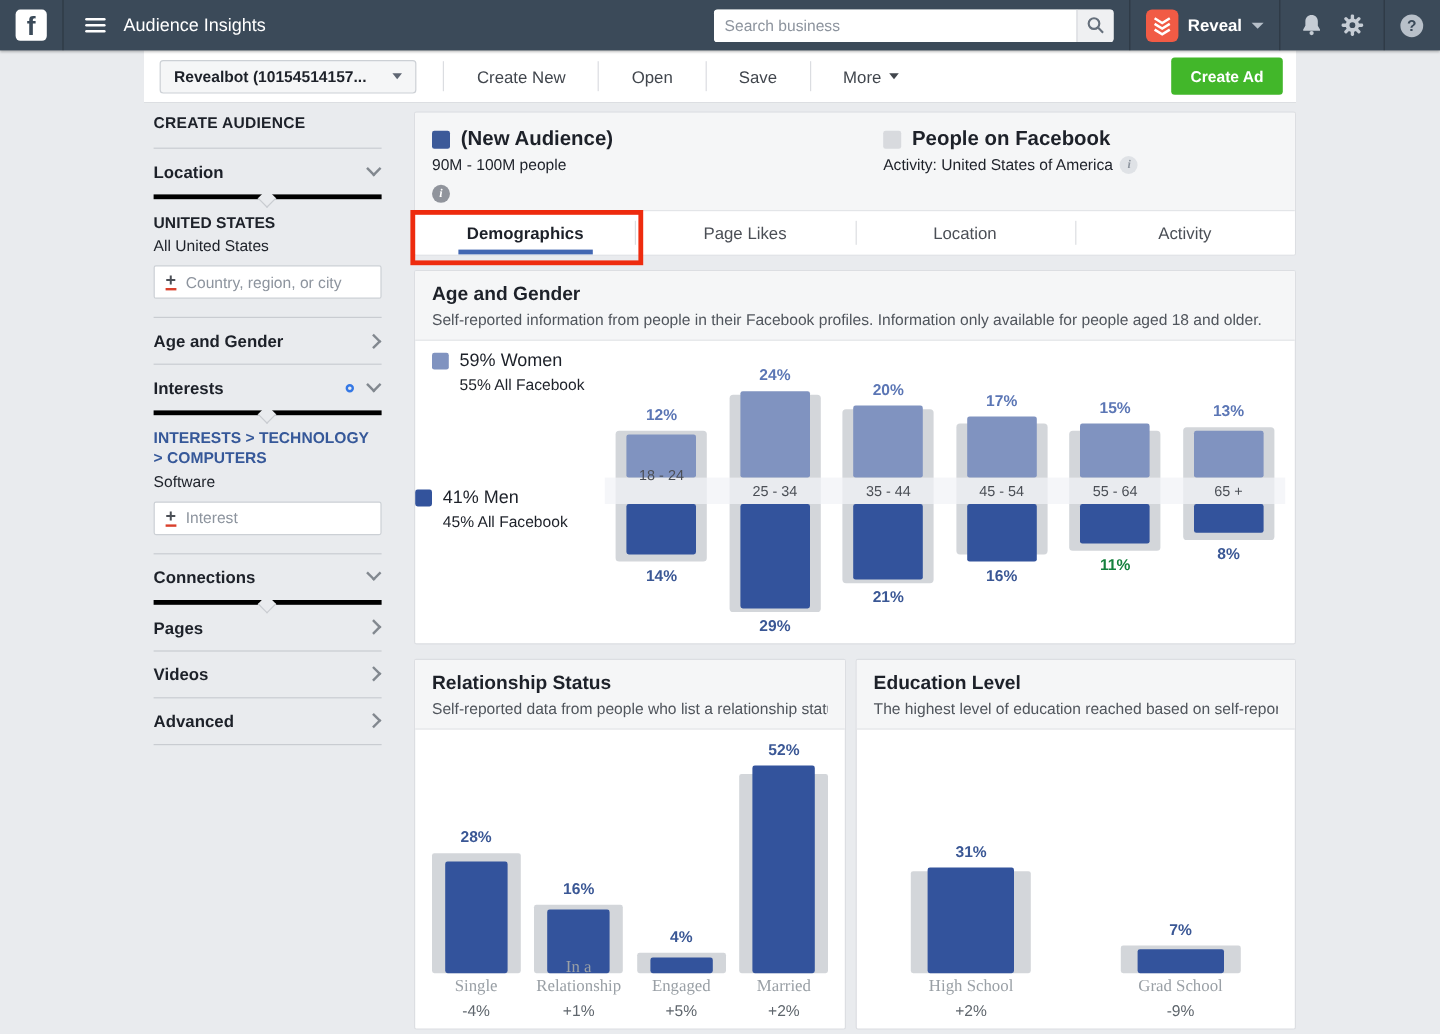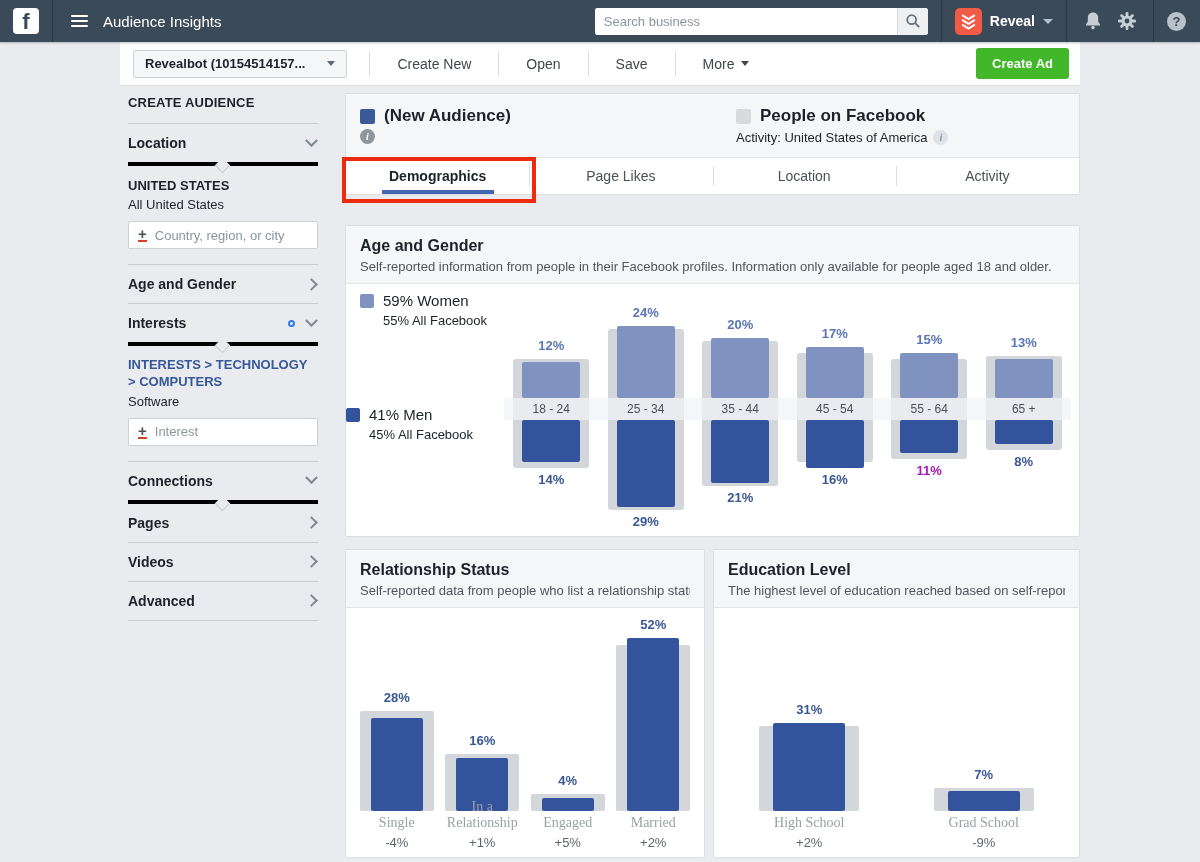--- a/index.html
+++ b/index.html
@@ -251,20 +251,21 @@
 
 <main class="main">
 
   <div class="card aud-card">
     <div class="aud-head">
       <div class="aud-col-l">
         <div class="aud-title-row">
           <span class="swatch blue"></span>
           <span>(New Audience)</span>
         </div>
+        <div class="aud-sub">90M - 100M people</div>
         <span class="info-ico">i</span>
       </div>
       <div class="aud-col-r">
         <div class="aud-title-row">
           <span class="swatch gray"></span>
           <span>People on Facebook</span>
         </div>
         <div class="aud-sub">
           <span>Activity: United States of America</span>
           <span class="info-ico lt">i</span>
@@ -300,21 +301,21 @@
         </div>
         <div class="lg-sub">45% All Facebook</div>
       </div>
       <div class="pyramid">
           <div class="pc-group">
             <div class="pc-bench" style="top: 70px; height: 109px;"></div>
             <div class="pc-bar" style="background: rgb(128, 147, 192); top: 73px; height: 36px;"></div>
             <div class="pc-bar" style="background: rgb(51, 83, 156); top: 131px; height: 42px;"></div>
             <div class="pc-val" style="color: rgb(91, 118, 181); top: 49px;">12%</div>
             <div class="pc-val" style="color: rgb(58, 87, 149); top: 183px;">14%</div>
-            <div class="pc-cat" style="top: 109px; height: 22px; line-height: 22px; z-index: 3;">18 - 24</div>
+            <div class="pc-cat" style="top: 96px; height: 22px; line-height: 22px; z-index: 3;">18 - 24</div>
           </div>
           <div class="pc-group">
             <div class="pc-bench" style="top: 40px; height: 181px;"></div>
             <div class="pc-bar" style="background: rgb(128, 147, 192); top: 37px; height: 72px;"></div>
             <div class="pc-bar" style="background: rgb(51, 83, 156); top: 131px; height: 87px;"></div>
             <div class="pc-val" style="color: rgb(91, 118, 181); top: 16px;">24%</div>
             <div class="pc-val" style="color: rgb(58, 87, 149); top: 225px;">29%</div>
             <div class="pc-cat" style="top: 109px; height: 22px; line-height: 22px; z-index: 3;">25 - 34</div>
           </div>
           <div class="pc-group">
@@ -331,21 +332,21 @@
             <div class="pc-bar" style="background: rgb(51, 83, 156); top: 131px; height: 48px;"></div>
             <div class="pc-val" style="color: rgb(91, 118, 181); top: 37px;">17%</div>
             <div class="pc-val" style="color: rgb(58, 87, 149); top: 183px;">16%</div>
             <div class="pc-cat" style="top: 109px; height: 22px; line-height: 22px; z-index: 3;">45 - 54</div>
           </div>
           <div class="pc-group">
             <div class="pc-bench" style="top: 70px; height: 100px;"></div>
             <div class="pc-bar" style="background: rgb(128, 147, 192); top: 64px; height: 45px;"></div>
             <div class="pc-bar" style="background: rgb(51, 83, 156); top: 131px; height: 33px;"></div>
             <div class="pc-val" style="color: rgb(91, 118, 181); top: 43px;">15%</div>
-            <div class="pc-val" style="color: #a21caf; top: 174px;">11%</div>
+            <div class="pc-val" style="color: #15803d; top: 174px;">11%</div>
             <div class="pc-cat" style="top: 109px; height: 22px; line-height: 22px; z-index: 3;">55 - 64</div>
           </div>
           <div class="pc-group">
             <div class="pc-bench" style="top: 67px; height: 94px;"></div>
             <div class="pc-bar" style="background: rgb(128, 147, 192); top: 70px; height: 39px;"></div>
             <div class="pc-bar" style="background: rgb(51, 83, 156); top: 131px; height: 24px;"></div>
             <div class="pc-val" style="color: rgb(91, 118, 181); top: 46px;">13%</div>
             <div class="pc-val" style="color: rgb(58, 87, 149); top: 165px;">8%</div>
             <div class="pc-cat" style="top: 109px; height: 32px; line-height: 22px; z-index: 3;">65 +</div>
           </div>

